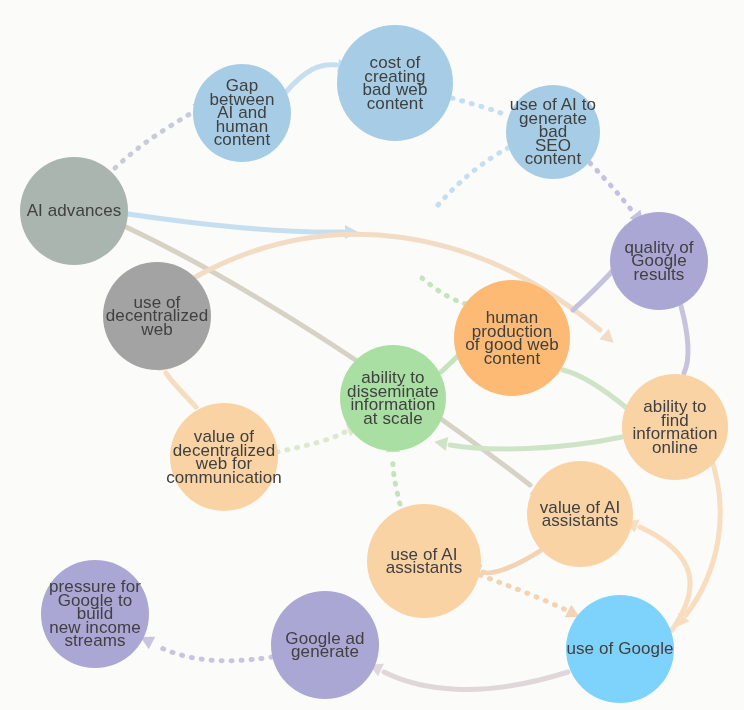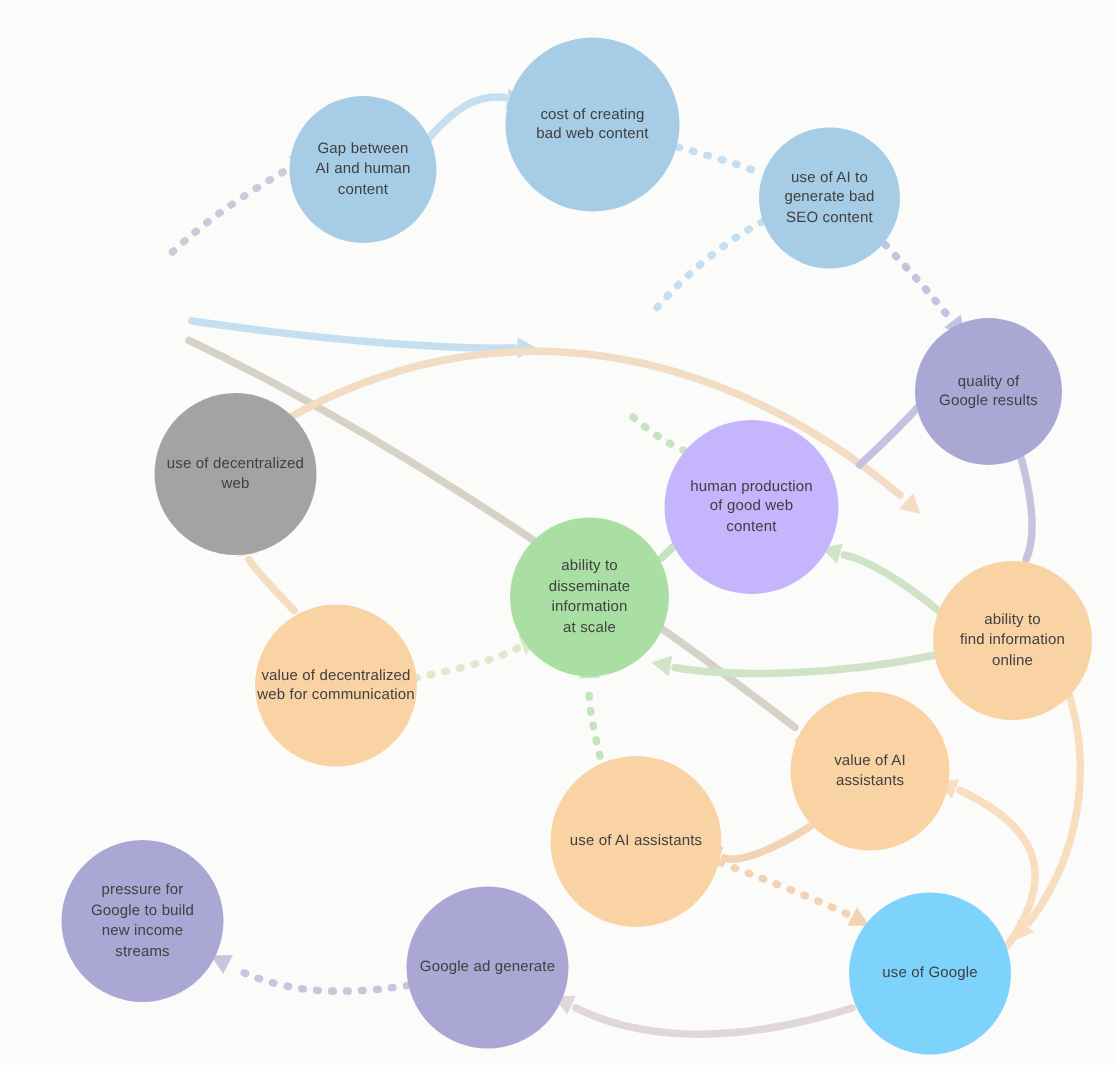--- a/index.html
+++ b/index.html
@@ -33,21 +33,21 @@
     border-radius: 50%;
     display: flex;
     align-items: center;
     justify-content: center;
     text-align: center;
     box-sizing: border-box;
     cursor: pointer;
   }
   .node-label {
     font-family: "Liberation Sans", sans-serif;
-    font-size: 10px;
+    font-size: 17px;
     line-height: 13.5px;
     color: #404040;
     white-space: pre-line;
     pointer-events: none;
     letter-spacing: 0.1px;
   }
 </style>
 </head>
 <body>
 
@@ -140,20 +140,23 @@
       <g>
         <path d="M 568,672 C 480,700 420,690 384,672" fill="none" stroke="#dfd7da" stroke-width="5" stroke-linecap="round"></path>
         <polygon points="0,-7 13,0 0,7" fill="#dfd7da" transform="translate(381,670) rotate(205)"></polygon>
       </g>
       <g>
         <path d="M 272,657 C 220,665 185,660 155,645" fill="none" stroke="#c9c5dd" stroke-width="5" stroke-linecap="round" stroke-dasharray="1 9"></path>
         <polygon points="0,-7 13,0 0,7" fill="#c9c5dd" transform="translate(152,643) rotate(208)"></polygon>
       </g>
     </svg>
   <div id="node-layer">
+      <div class="node" style="left: 20px; top: 157px; width: 108px; height: 108px; background: rgb(169, 181, 174);">
+        <span class="node-label">AI advances</span>
+      </div>
       <div class="node" style="left: 193px; top: 64px; width: 98px; height: 98px; background: rgb(166, 205, 229);">
         <span class="node-label">Gap between
 AI and human
 content</span>
       </div>
       <div class="node" style="left: 337px; top: 25px; width: 116px; height: 116px; background: rgb(166, 205, 229);">
         <span class="node-label">cost of creating
 bad web content</span>
       </div>
       <div class="node" style="left: 506px; top: 85px; width: 94px; height: 94px; background: rgb(166, 205, 229); align-items: center;">
@@ -162,21 +165,21 @@
 SEO content</span>
       </div>
       <div class="node" style="left: 610px; top: 212px; width: 98px; height: 98px; background: rgb(170, 167, 212);">
         <span class="node-label">quality of
 Google results</span>
       </div>
       <div class="node" style="left: 103px; top: 262px; width: 108px; height: 108px; background: #a3a3a3; justify-content: center;">
         <span class="node-label">use of decentralized
 web</span>
       </div>
-      <div class="node" style="left: 443px; top: 280px; width: 116px; height: 116px; background: #c4b5fd;">
+      <div class="node" style="left: 454px; top: 280px; width: 116px; height: 116px; background: #fdba74;">
         <span class="node-label">human production
 of good web
 content</span>
       </div>
       <div class="node" style="left: 340px; top: 345px; width: 106px; height: 106px; background: rgb(170, 223, 164);">
         <span class="node-label">ability to
 disseminate
 information
 at scale</span>
       </div>

